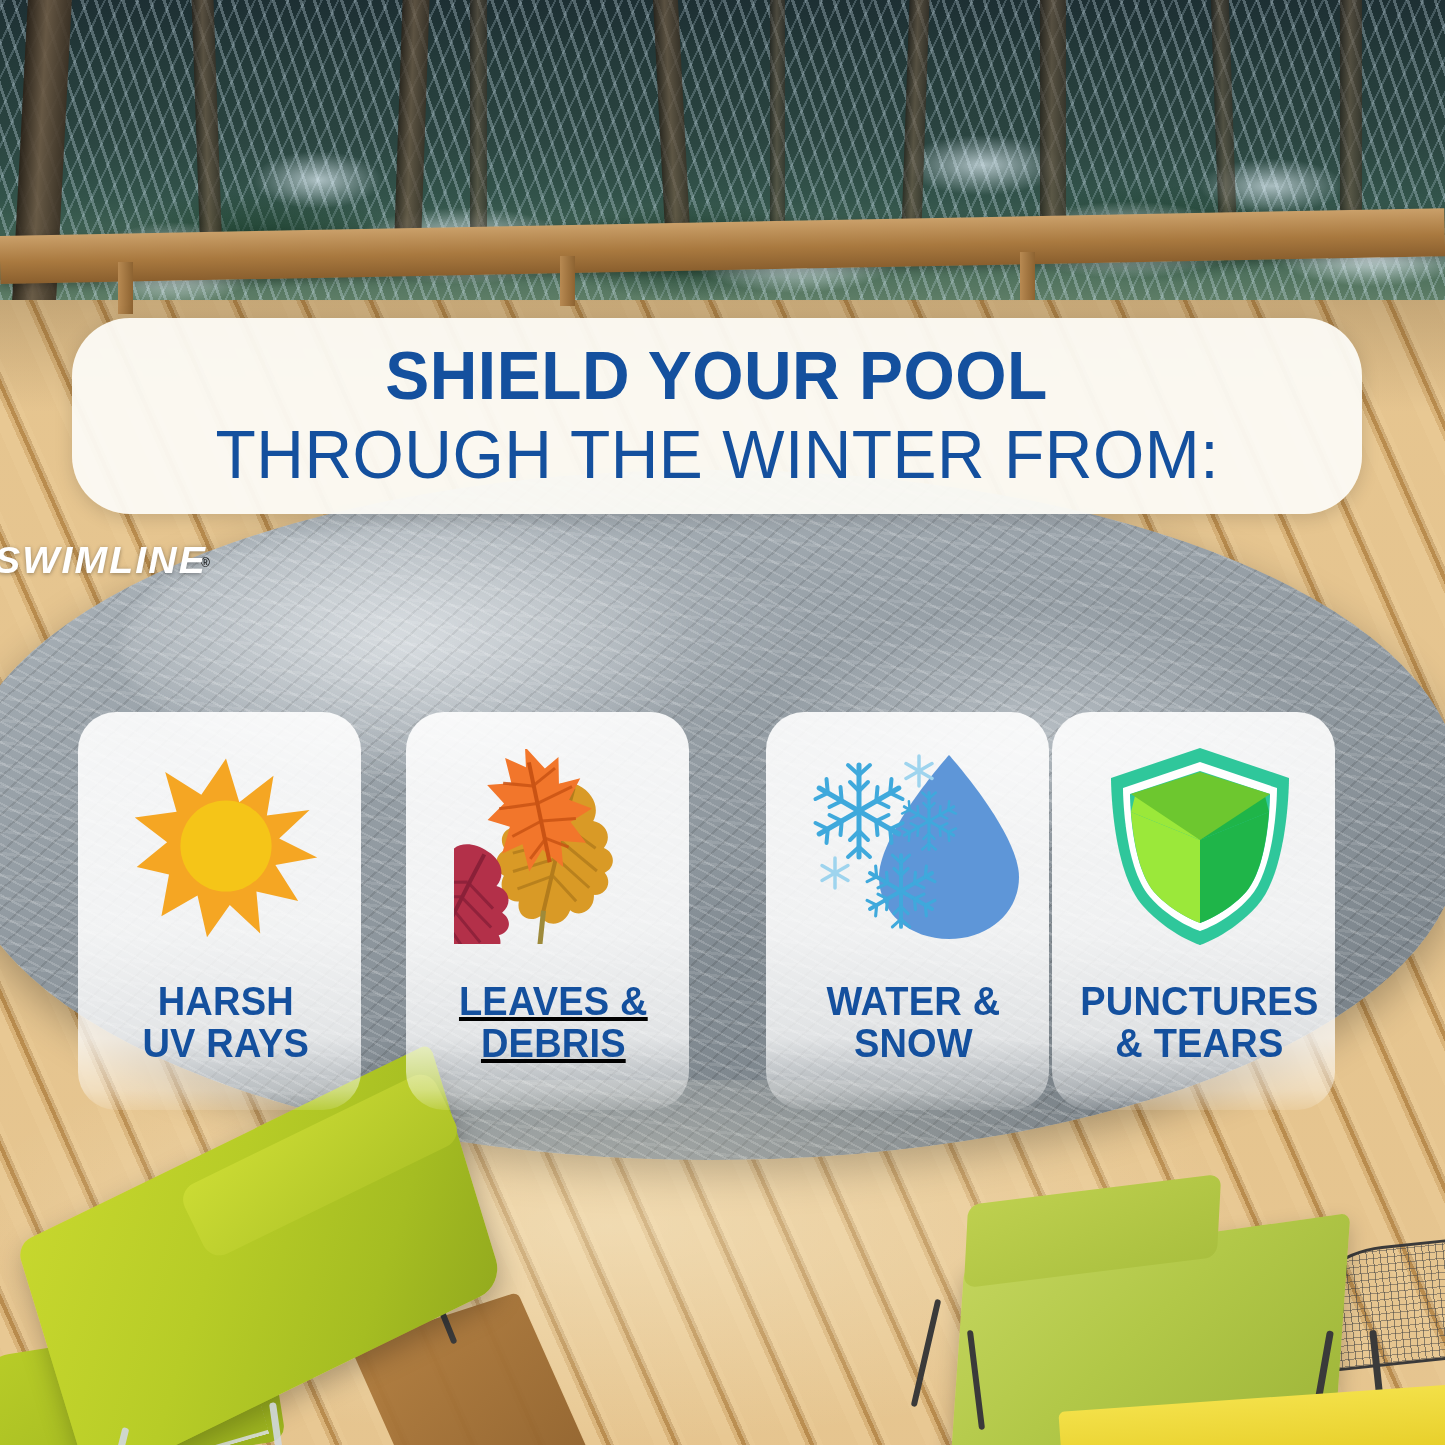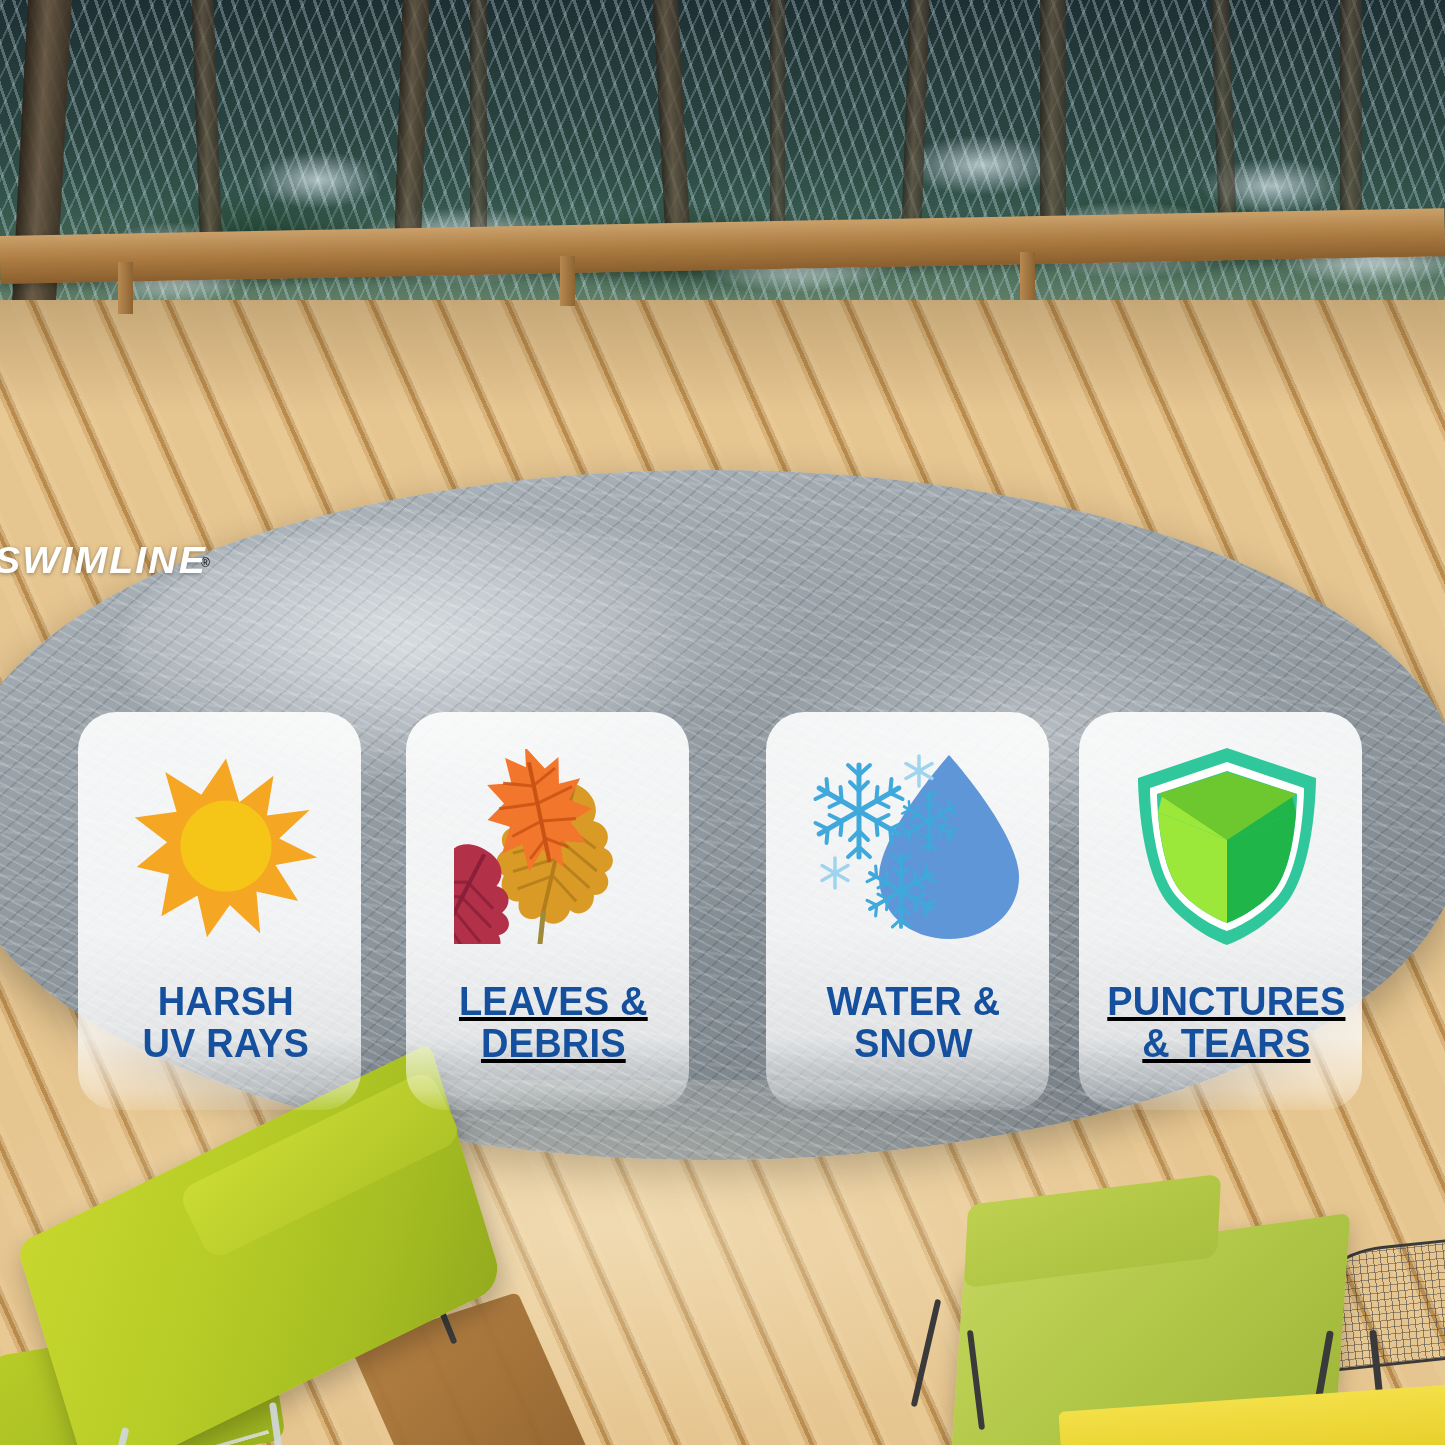--- a/index.html
+++ b/index.html
@@ -215,21 +215,21 @@
     position:absolute; top:0; width:283px; height:398px;
     border-radius:38px;
     background:linear-gradient(180deg,
       rgba(255,255,255,.90) 0%,
       rgba(255,255,255,.88) 55%,
       rgba(255,255,255,.76) 82%,
       rgba(255,255,255,.40) 95%,
       rgba(255,255,255,.12) 100%);
     display:flex; flex-direction:column; align-items:center;padding-left:12px;
   }
-  .c1{ left:78px; } .c2{ left:406px;text-decoration:underline; } .c3{ left:766px; } .c4{ left:1079px;text-decoration:underline; }
+  .c1{ left:78px; } .c2{ left:406px;text-decoration:underline; } .c3{ left:766px; } .c4{ left:1052px; }
 
   .iconbox { width:100%; height:268px; display:flex; align-items:center; justify-content:center; }
   .cardlabel {
     text-align:center; color:#14509E; font-weight:bold;
     font-size:40px; line-height:1.06; letter-spacing:.2px;
     transform:scaleX(.95);
   }
 </style>
 </head>
 <body>
@@ -280,20 +280,24 @@
       <div class="pillow"></div>
       <div class="leg leg1"></div>
       <div class="leg leg2"></div>
       <div class="leg leg3"></div>
       <div class="leg leg4"></div>
     </div>
 
     <div class="yellowstrip"></div>
   </div>
 
+  <div class="banner">
+    <div class="line1">SHIELD YOUR POOL</div>
+    <div class="line2">THROUGH THE WINTER FROM:</div>
+  </div>
 
   <div class="logo">
     <span class="wordmark">SWIMLINE</span><span class="tm">®</span>
   </div>
 
   <div class="cards">
 
     <div class="card c1">
       <div class="iconbox">
         <svg width="190" height="190" viewBox="0 0 200 200">

